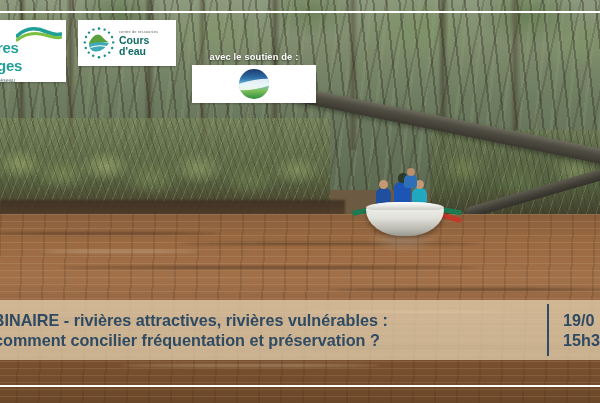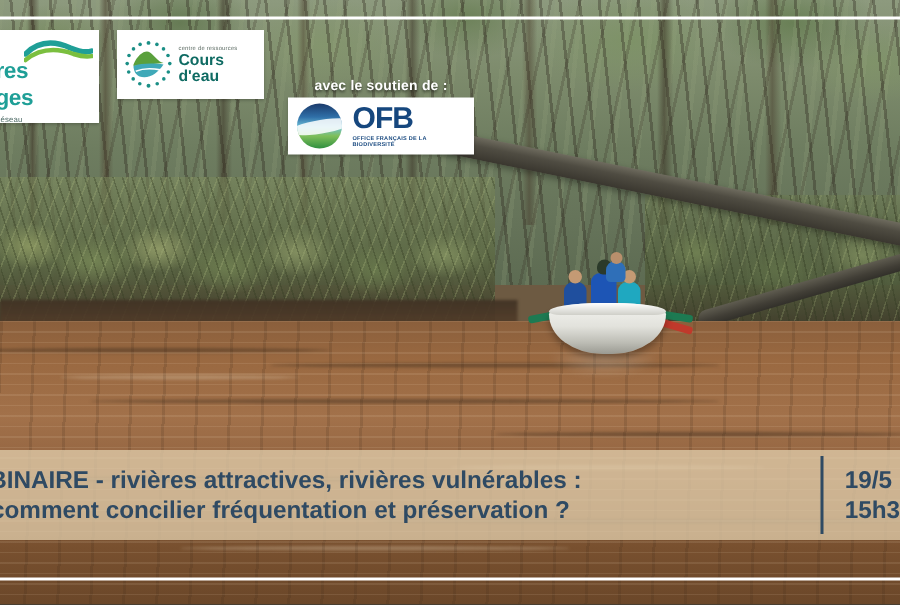--- a/index.html
+++ b/index.html
@@ -260,34 +260,30 @@
       <div class="lg2-txt">
         <div class="lg2-sup">centre de ressources</div>
         <div class="lg2-main">Cours d'eau</div>
       </div>
     </div>
 
     <div class="lg3-wrap">
       <div class="soutien">avec le soutien de :</div>
       <div class="logo-card ofb-card">
         <div class="ofb-mark"></div>
-        <div class="ofb-txt">
-          <div class="ofb-big">OFB</div>
-          <div class="ofb-sub">OFFICE FRANÇAIS DE LA BIODIVERSITÉ</div>
-        </div>
       </div>
     </div>
 
   </div>
 
   <div class="banner">
     <div class="banner-title">
       <span class="t-line1">EBINAIRE - rivières attractives, rivières vulnérables :</span>
       <span class="t-line2">comment concilier fréquentation et préservation ?</span>
     </div>
     <div class="divider"></div>
     <div class="banner-when">
-      <span>19/5</span>
+      <span>19/0</span>
       <span>15h3</span>
     </div>
   </div>
 
 </div>
 
 </body></html>

